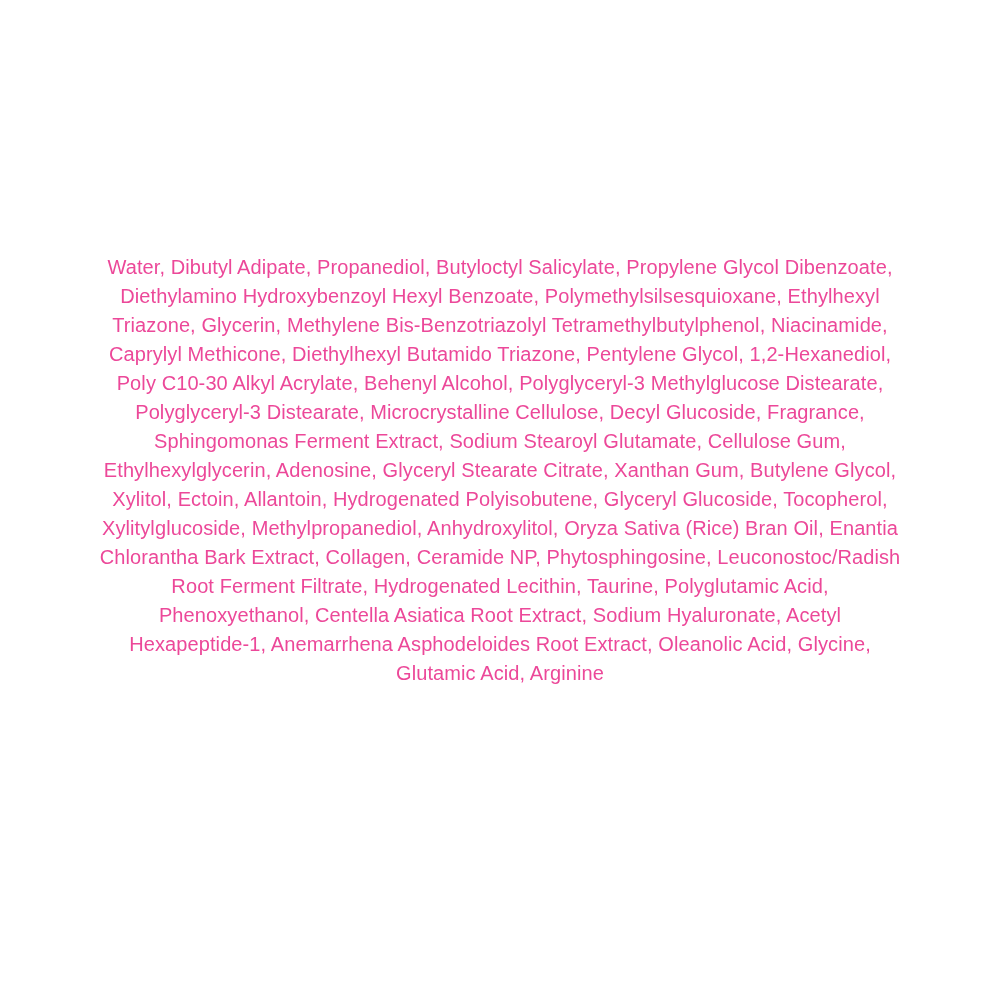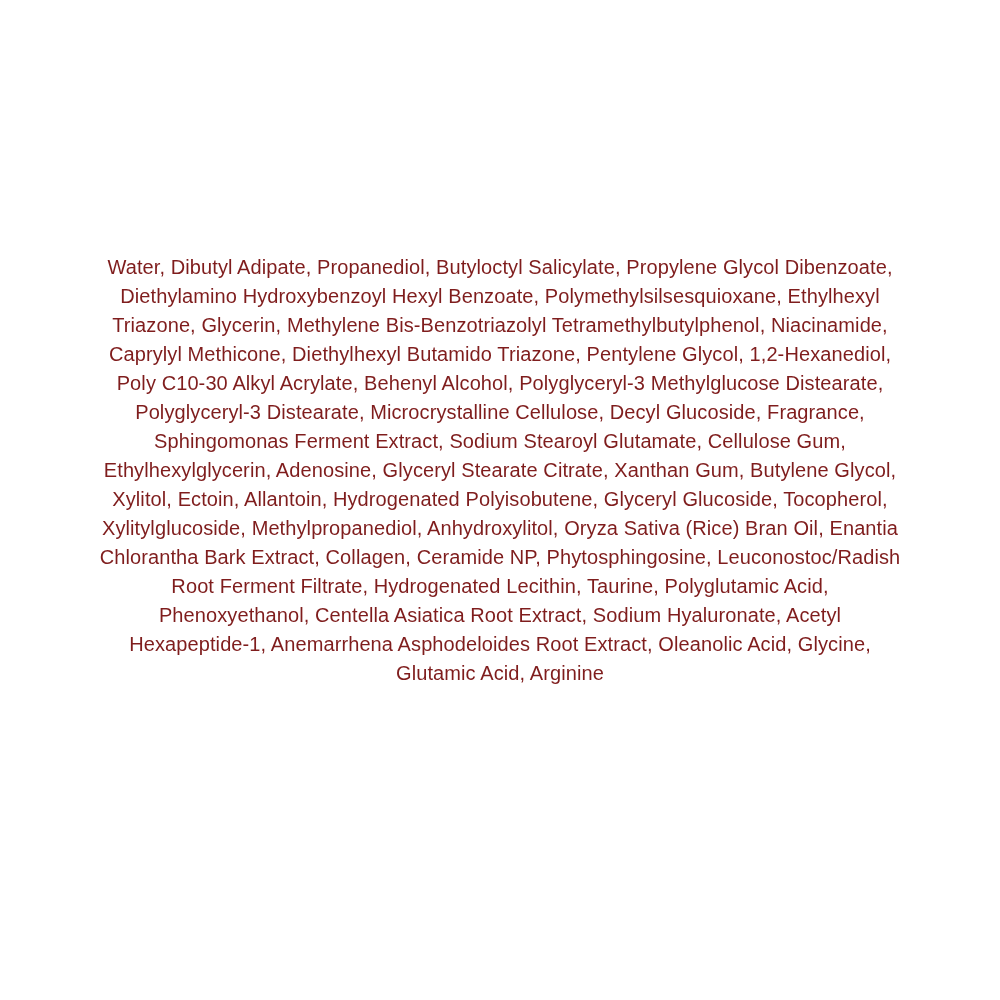--- a/index.html
+++ b/index.html
@@ -20,21 +20,21 @@
     top: 253px;
     left: 50%;
     transform: translateX(-50%);
     width: 806px;
   }
   .ingredients-text {
     margin: 0;
     font-size: 20px;
     line-height: 29px;
     font-weight: 400;
-    color: #7f1d1d;
+    color: #ec4899;
     text-align: center;
     letter-spacing: 0.1px;
   }
 </style>
 </head>
 <body>
 
 <div class="page">
   <div class="ingredients-wrap">
     <p class="ingredients-text">Water, Dibutyl Adipate, Propanediol, Butyloctyl Salicylate, Propylene Glycol Dibenzoate, Diethylamino Hydroxybenzoyl Hexyl Benzoate, Polymethylsilsesquioxane, Ethylhexyl Triazone, Glycerin, Methylene Bis-Benzotriazolyl Tetramethylbutylphenol, Niacinamide, Caprylyl Methicone, Diethylhexyl Butamido Triazone, Pentylene Glycol, 1,2-Hexanediol, Poly C10-30 Alkyl Acrylate, Behenyl Alcohol, Polyglyceryl-3 Methylglucose Distearate, Polyglyceryl-3 Distearate, Microcrystalline Cellulose, Decyl Glucoside, Fragrance, Sphingomonas Ferment Extract, Sodium Stearoyl Glutamate, Cellulose Gum, Ethylhexylglycerin, Adenosine, Glyceryl Stearate Citrate, Xanthan Gum, Butylene Glycol, Xylitol, Ectoin, Allantoin, Hydrogenated Polyisobutene, Glyceryl Glucoside, Tocopherol, Xylitylglucoside, Methylpropanediol, Anhydroxylitol, Oryza Sativa (Rice) Bran Oil, Enantia Chlorantha Bark Extract, Collagen, Ceramide NP, Phytosphingosine, Leuconostoc/Radish Root Ferment Filtrate, Hydrogenated Lecithin, Taurine, Polyglutamic Acid, Phenoxyethanol, Centella Asiatica Root Extract, Sodium Hyaluronate, Acetyl Hexapeptide-1, Anemarrhena Asphodeloides Root Extract, Oleanolic Acid, Glycine, Glutamic Acid, Arginine</p>

